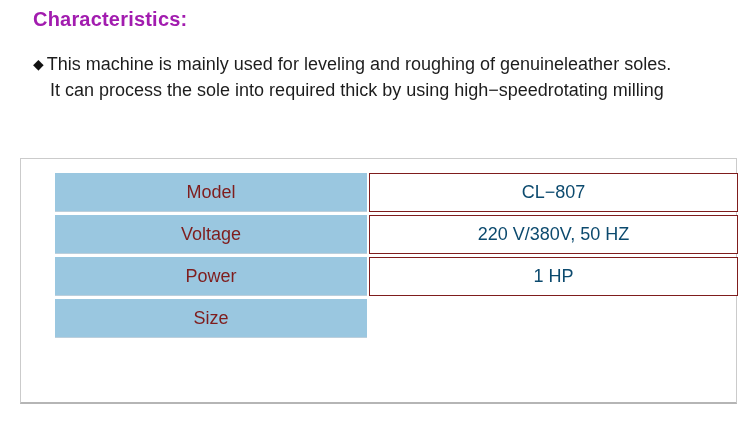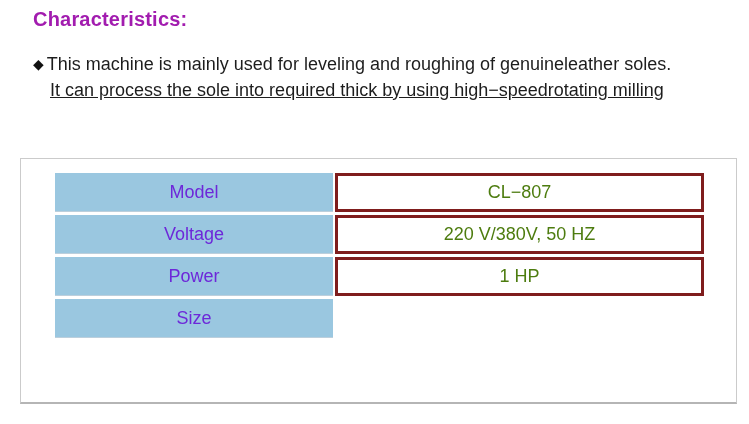--- a/index.html
+++ b/index.html
@@ -38,21 +38,20 @@
     width: 712px;
     font-size: 18px;
     line-height: 25px;
     color: #1d1d1d;
   }
   .desc-line {
     white-space: nowrap;
   }
   .desc-line.indented {
     padding-left: 17px;
-    text-decoration: underline;
   }
   .bullet-icon {
     font-size: 14px;
     margin-right: 3px;
     position: relative;
     top: -1px;
     color: #111111;
   }
   .spec-panel {
     position: absolute;
@@ -76,31 +75,31 @@
     margin-bottom: 3px;
   }
   .cell {
     display: flex;
     align-items: center;
     justify-content: center;
     box-sizing: border-box;
     font-size: 18px;
   }
   .cell.label {
-    width: 278px;
+    width: 312px;
     background: #9AC7E0;
     border-bottom: 1px solid #bccfdc;
     margin-right: 2px;
-    color: #6d28d9;
+    color: #7f1d1d;
   }
   .cell.value {
     width: 369px;
     background: #ffffff;
-    border: 3px solid #7f1d1d;
-    color: #4d7c0f;
+    border: 1px solid #7f1d1d;
+    color: #0c4a6e;
   }
 </style>
 </head>
 <body>
 
 <div class="page">
 
   <h1 class="page-title">Characteristics:</h1>
 
   <div class="description">

